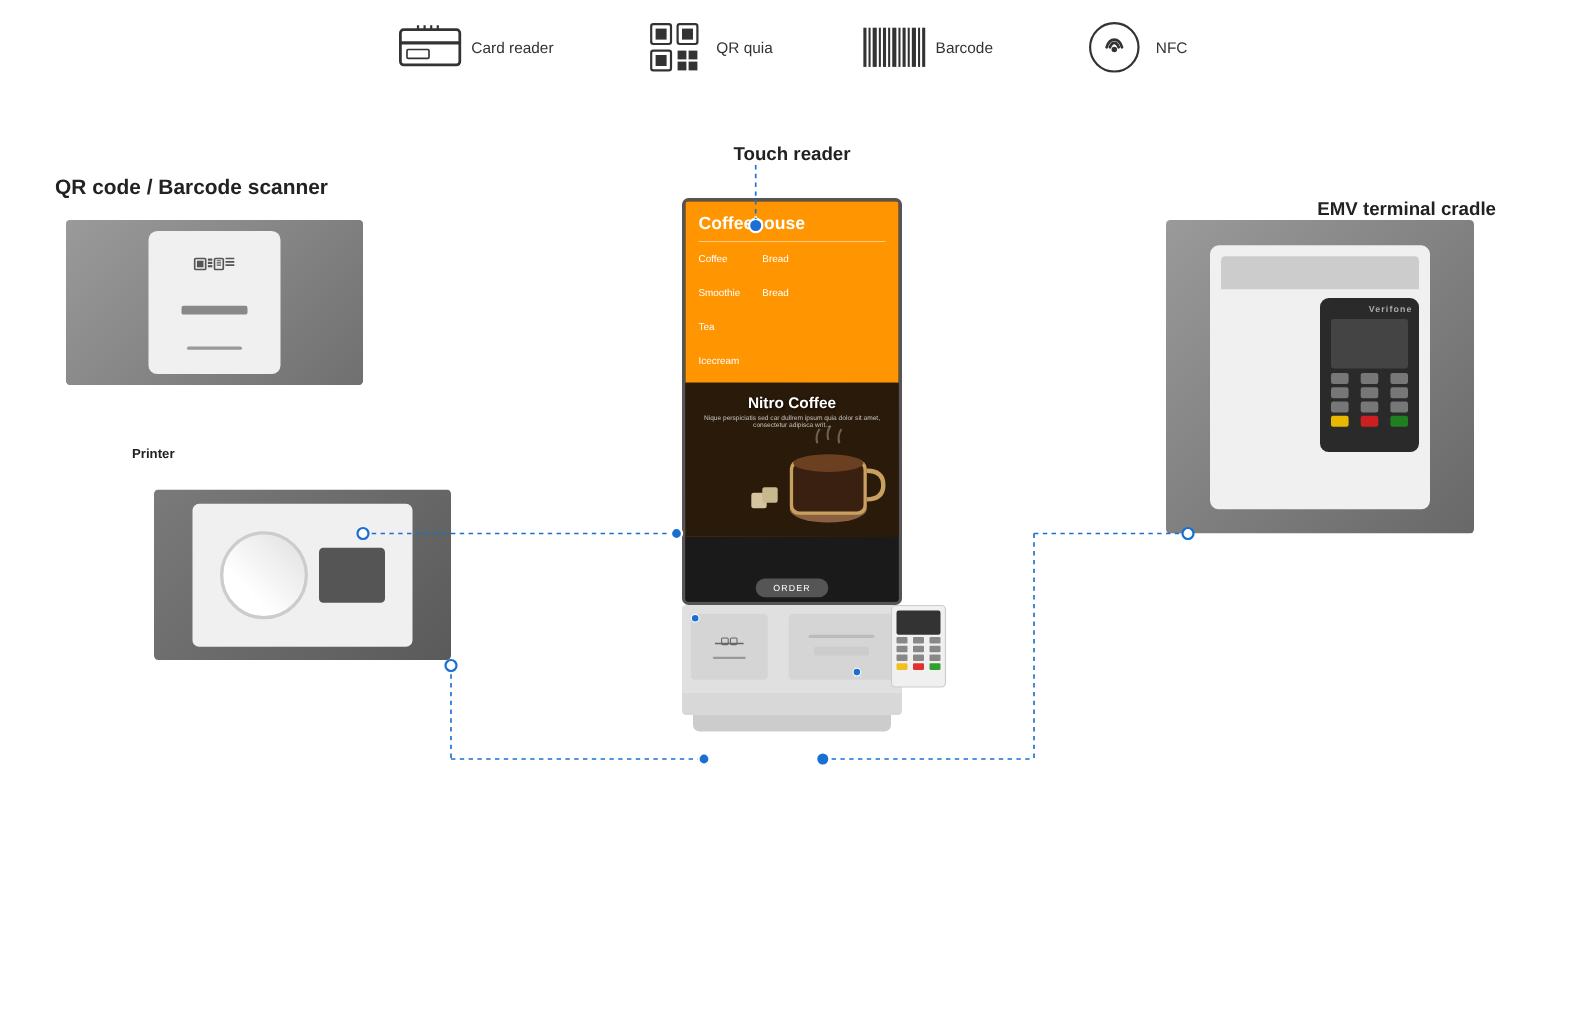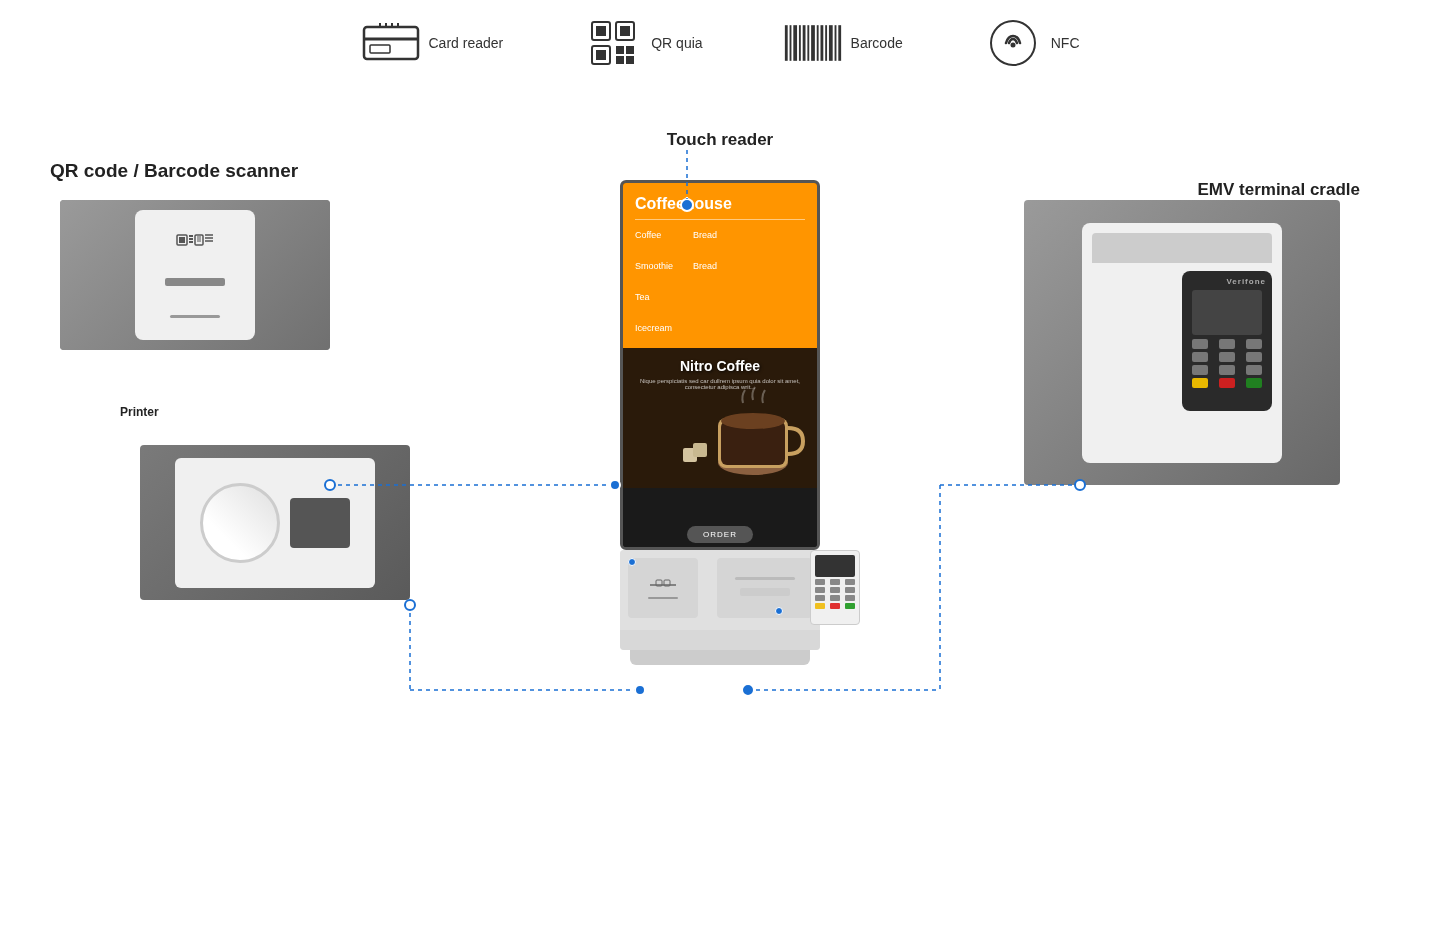--- a/index.html
+++ b/index.html
@@ -326,21 +326,21 @@
       height: 155px;
       background: #888;
       border-radius: 4px;
       overflow: hidden;
     }
 
     .emv-panel {
       position: absolute;
       top: 70px;
       right: 100px;
-      width: 316px;
+      width: 280px;
       height: 285px;
       background: #888;
       border-radius: 4px;
       overflow: hidden;
     }
 
     
     .connector-lines {
       position: absolute;
       top: 0;

